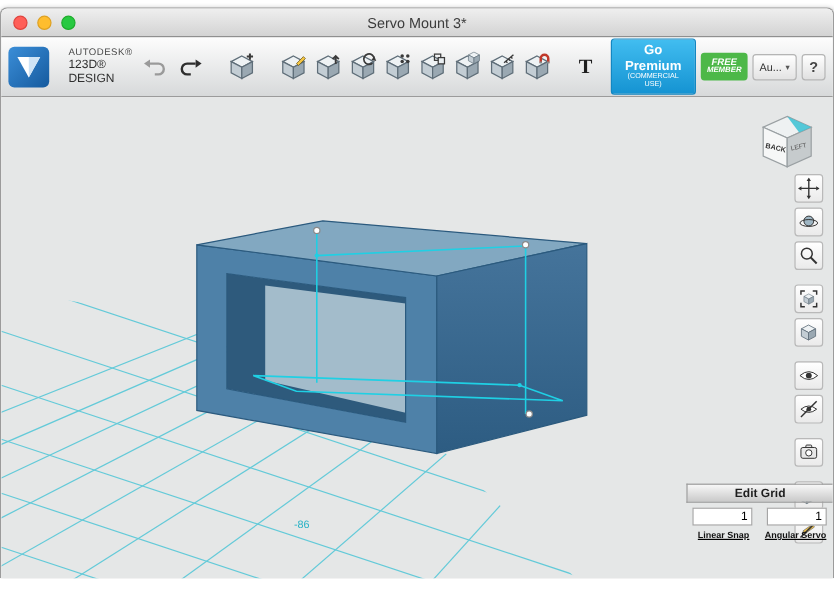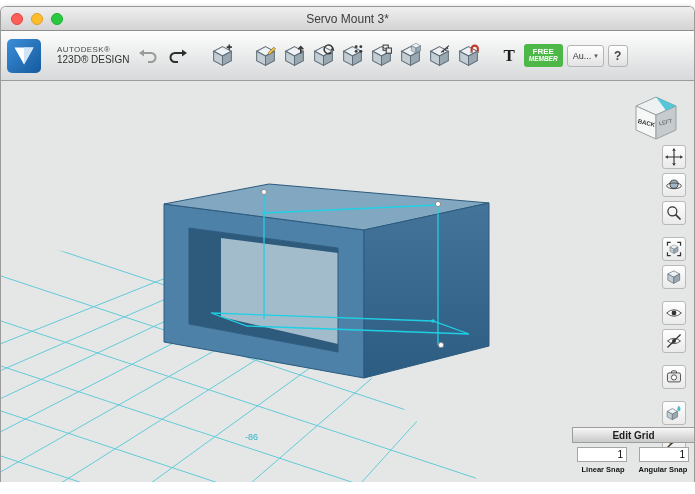--- a/index.html
+++ b/index.html
@@ -38,21 +38,21 @@
            font-family:"Liberation Serif", serif; padding:0 4px; }
   .go-premium { margin-left:6px; background:linear-gradient(#41bdf0,#1593d2);
                 border:1px solid #1387c2; border-radius:3px; color:#fff; cursor:pointer;
                 display:flex; flex-direction:column; align-items:center;
                 padding:3px 8px; line-height:1.15; }
   .gp1 { font-size:11px; font-weight:bold; }
   .gp2 { font-size:6px; }
   .free-member { background:#4db848; border-radius:3px; color:#fff;
                  display:flex; flex-direction:column; align-items:center;
                  justify-content:center; padding:4px 5px; line-height:1.05; cursor:pointer; }
-  .fm1 { font-size:8px; font-weight:bold; }
+  .fm1 { font-size:8px; font-weight:bold; font-style:italic; }
   .fm2 { font-size:6.5px; font-weight:bold; font-style:italic; }
   .account { background:linear-gradient(#ffffff,#e3e3e3); border:1px solid #b5b5b5;
              border-radius:3px; font-size:9px; color:#333; padding:5px 5px;
              display:flex; align-items:center; gap:3px; cursor:pointer; }
   .chev { font-size:7px; color:#555; }
   .help { width:20px; height:22px; background:linear-gradient(#ffffff,#e0e0e0);
           border:1px solid #b5b5b5; border-radius:3px; font-size:12px; font-weight:bold;
           color:#444; cursor:pointer; display:flex; align-items:center; justify-content:center; }
   
   .viewport { position:relative; flex:1; background:#e5e7e7; overflow:hidden; }
@@ -60,29 +60,29 @@
   .axis-label { position:absolute; left:244px; top:351px; color:#2ab3c6;
                 font-size:9px; pointer-events:none; }
   .view-cube { position:absolute; right:12px; top:12px; width:52px; height:52px; cursor:pointer; }
   .right-tools { position:absolute; right:8px; top:64px; display:flex;
                  flex-direction:column; gap:4px; align-items:center; }
   .rbtn { width:24px; height:24px; background:linear-gradient(#ffffff,#eaeaea);
           border:1px solid #b9b9b9; border-radius:3px; display:flex; align-items:center;
           justify-content:center; cursor:pointer; padding:0; }
   .rgap { height:4px; }
   
-  .edit-grid { position:absolute; right:0; top:346px; width:122px; }
+  .edit-grid { position:absolute; right:0; top:322px; width:122px; }
   .eg-header { height:16px; background:linear-gradient(#f7f7f7,#c9c9c9);
                border:1px solid #9d9d9d; border-right:none; font-size:10px;
                font-weight:bold; text-align:center; line-height:15px; color:#1e1e1e; }
   .eg-inputs { display:flex; justify-content:space-between; padding:4px 5px 0 5px; }
   .eg-input { width:50px; height:15px; font-size:10px; text-align:right;
               border:1px solid #a5a5a5; background:#fff; padding:0 3px;
               font-family:"Liberation Sans", sans-serif; }
-  .eg-labels { display:flex; justify-content:space-between; padding:3px 1px 0 1px; }
+  .eg-labels { display:flex; justify-content:space-between; padding:3px 1px 0 1px;text-decoration:underline; }
   .eg-label { width:60px; text-align:center; font-size:7.5px; font-weight:bold; color:#111; }
   .bottom-strip { height:12px; background:#fff; }
 </style>
 </head>
 <body>
 
 <svg style="position:absolute;width:0;height:0" aria-hidden="true">
   <defs>
     <g id="cube3d">
       <polygon points="12,3.5 20.5,8 12,12.5 3.5,8" fill="#eef2f4" stroke="#5f6e79" stroke-width="1"></polygon>
@@ -198,20 +198,24 @@
           <path d="M15 9 v-3.5 a3 3 0 0 1 6 0 V9" fill="none" stroke="#c0392b" stroke-width="2"></path>
           <path d="M15 9.5 v-1.6 M21 9.5 v-1.6" stroke="#8a8a8a" stroke-width="2"></path>
         </svg>
       </button>
       <span class="gap"></span>
       <button class="tbtn">
         <span class="ttool">T</span>
       </button>
     </div>
 
+    <button class="go-premium">
+      <span class="gp1">Go Premium</span>
+      <span class="gp2">(COMMERCIAL USE)</span>
+    </button>
     <div class="free-member">
       <span class="fm1">FREE</span>
       <span class="fm2">MEMBER</span>
     </div>
     <button class="account">
       <span>Au...</span>
       <span class="chev">▾</span>
     </button>
     <button class="help">
       <span>?</span>
@@ -362,20 +366,20 @@
     </div>
 
     <div class="edit-grid">
       <div class="eg-header">Edit Grid</div>
       <div class="eg-inputs">
         <input class="eg-input" type="text" value="1" style="">
         <input class="eg-input" type="text" value="1" style="">
       </div>
       <div class="eg-labels">
         <span class="eg-label">Linear Snap</span>
-        <span class="eg-label">Angular Snap</span>
+        <span class="eg-label">Angular Servo</span>
       </div>
     </div>
 
   </div>
 </div>
 <div class="bottom-strip"></div>
 </div>
 
 </body></html>

